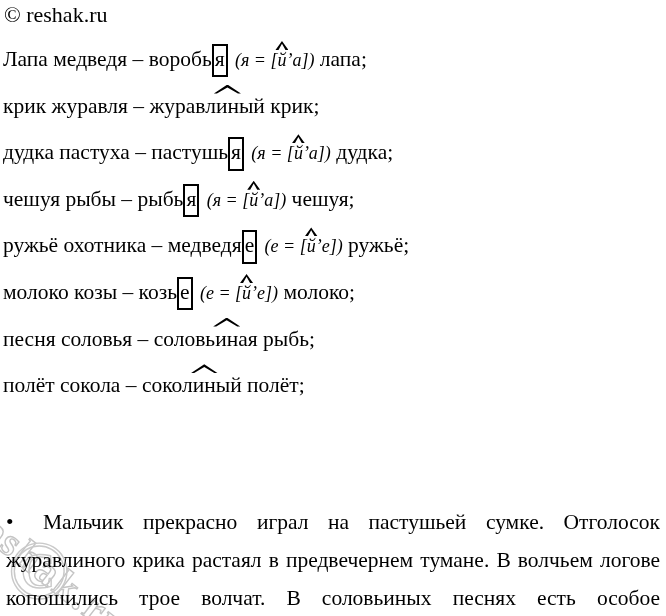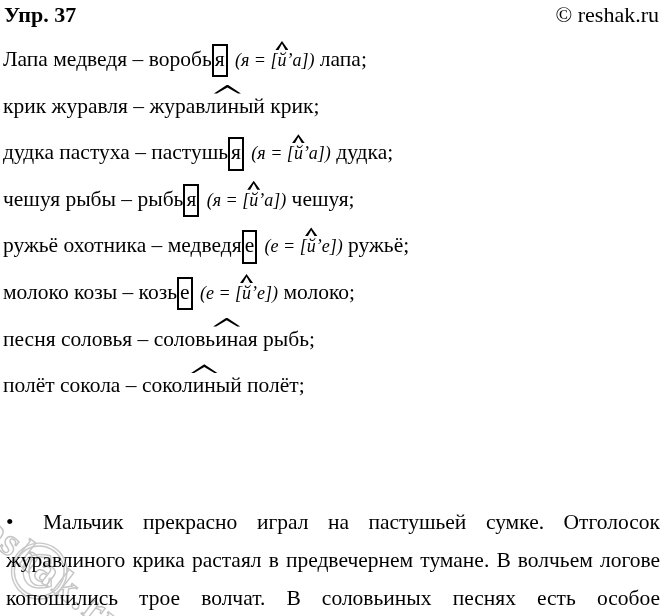--- a/index.html
+++ b/index.html
@@ -92,21 +92,20 @@
 <body>
 
 <div class="page">
 
   <div class="wm">
     <div class="wm-text">reshak.ru</div>
     <div class="wm-copy">©</div>
   </div>
 
   <div class="header">
-    <div class="exercise-no">Упр. 37</div>
     <div class="copyright">© reshak.ru</div>
   </div>
 
   <div class="ex-list">
       <div class="ex-line"><span class="seg">Лапа медведя – воробь</span><span class="seg boxed">я</span><span class="seg"> </span><span class="seg it">(я = [</span><span class="seg it caret">й</span><span class="seg it">’а])</span><span class="seg"> лапа;</span></div>
       <div class="ex-line"><span class="seg">крик журавля – журавл</span><span class="seg caret">ин</span><span class="seg">ый крик;</span></div>
       <div class="ex-line"><span class="seg">дудка пастуха – пастушь</span><span class="seg boxed">я</span><span class="seg"> </span><span class="seg it">(я = [</span><span class="seg it caret">й</span><span class="seg it">’а])</span><span class="seg"> дудка;</span></div>
       <div class="ex-line"><span class="seg">чешуя рыбы – рыбь</span><span class="seg boxed">я</span><span class="seg"> </span><span class="seg it">(я = [</span><span class="seg it caret">й</span><span class="seg it">’а])</span><span class="seg"> чешуя;</span></div>
       <div class="ex-line"><span class="seg">ружьё охотника – медведя</span><span class="seg boxed">е</span><span class="seg"> </span><span class="seg it">(е = [</span><span class="seg it caret">й</span><span class="seg it">’е])</span><span class="seg"> ружьё;</span></div>
       <div class="ex-line"><span class="seg">молоко козы – козь</span><span class="seg boxed">е</span><span class="seg"> </span><span class="seg it">(е = [</span><span class="seg it caret">й</span><span class="seg it">’е])</span><span class="seg"> молоко;</span></div>

